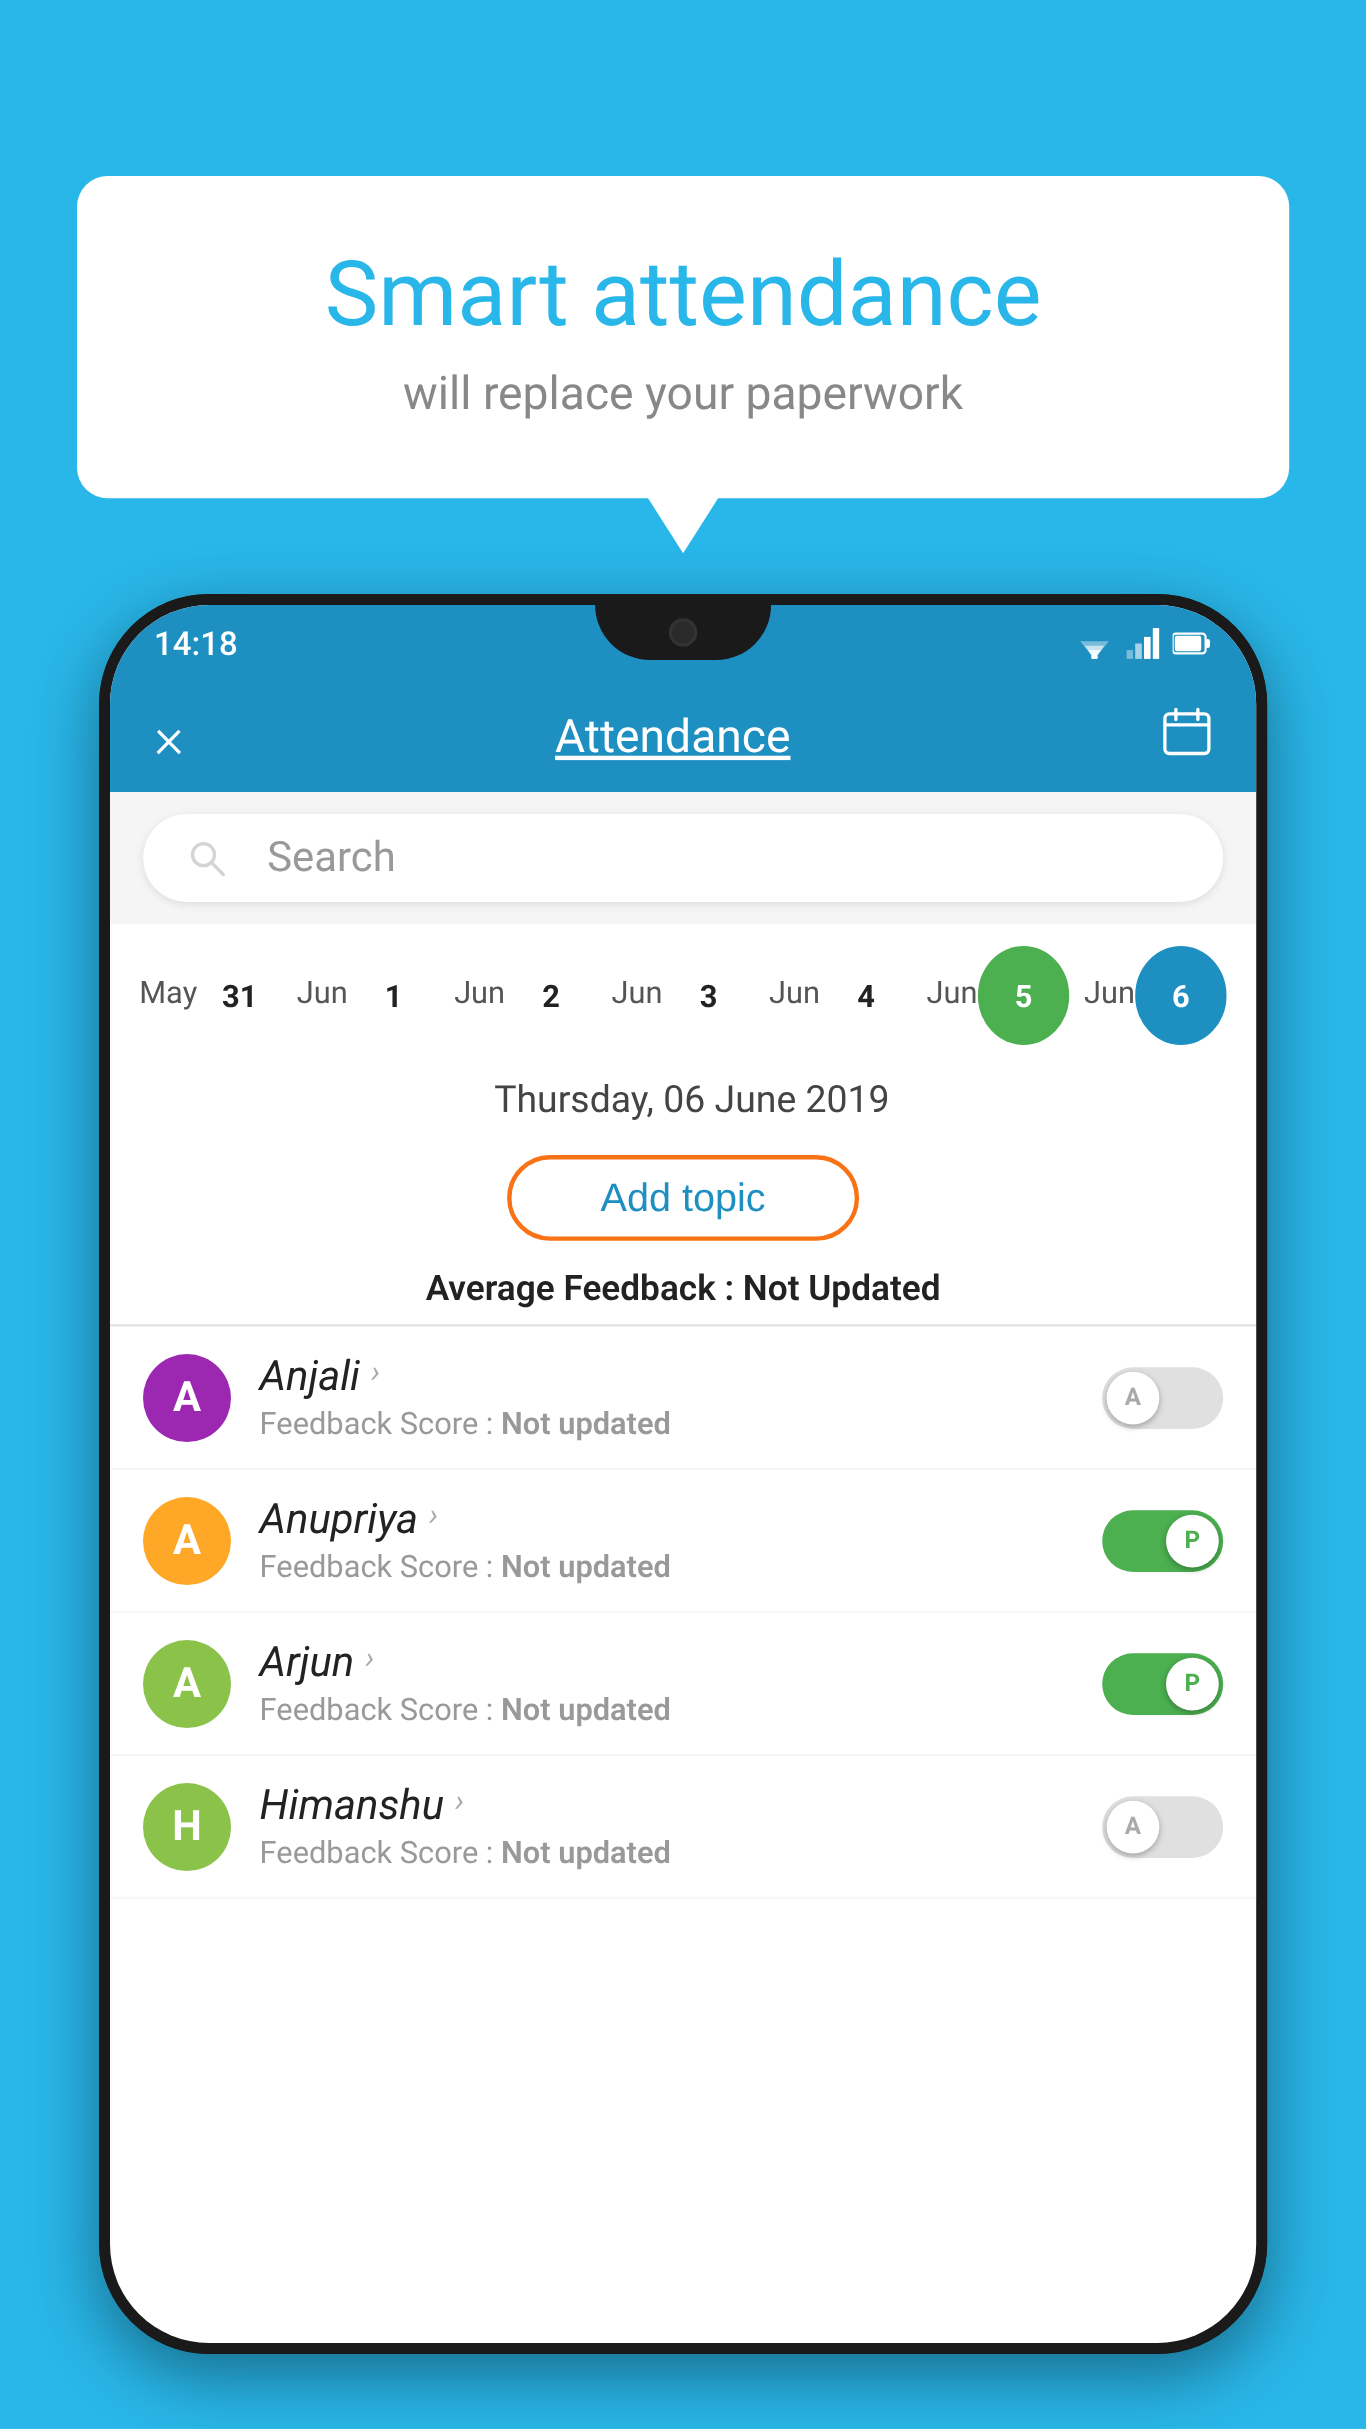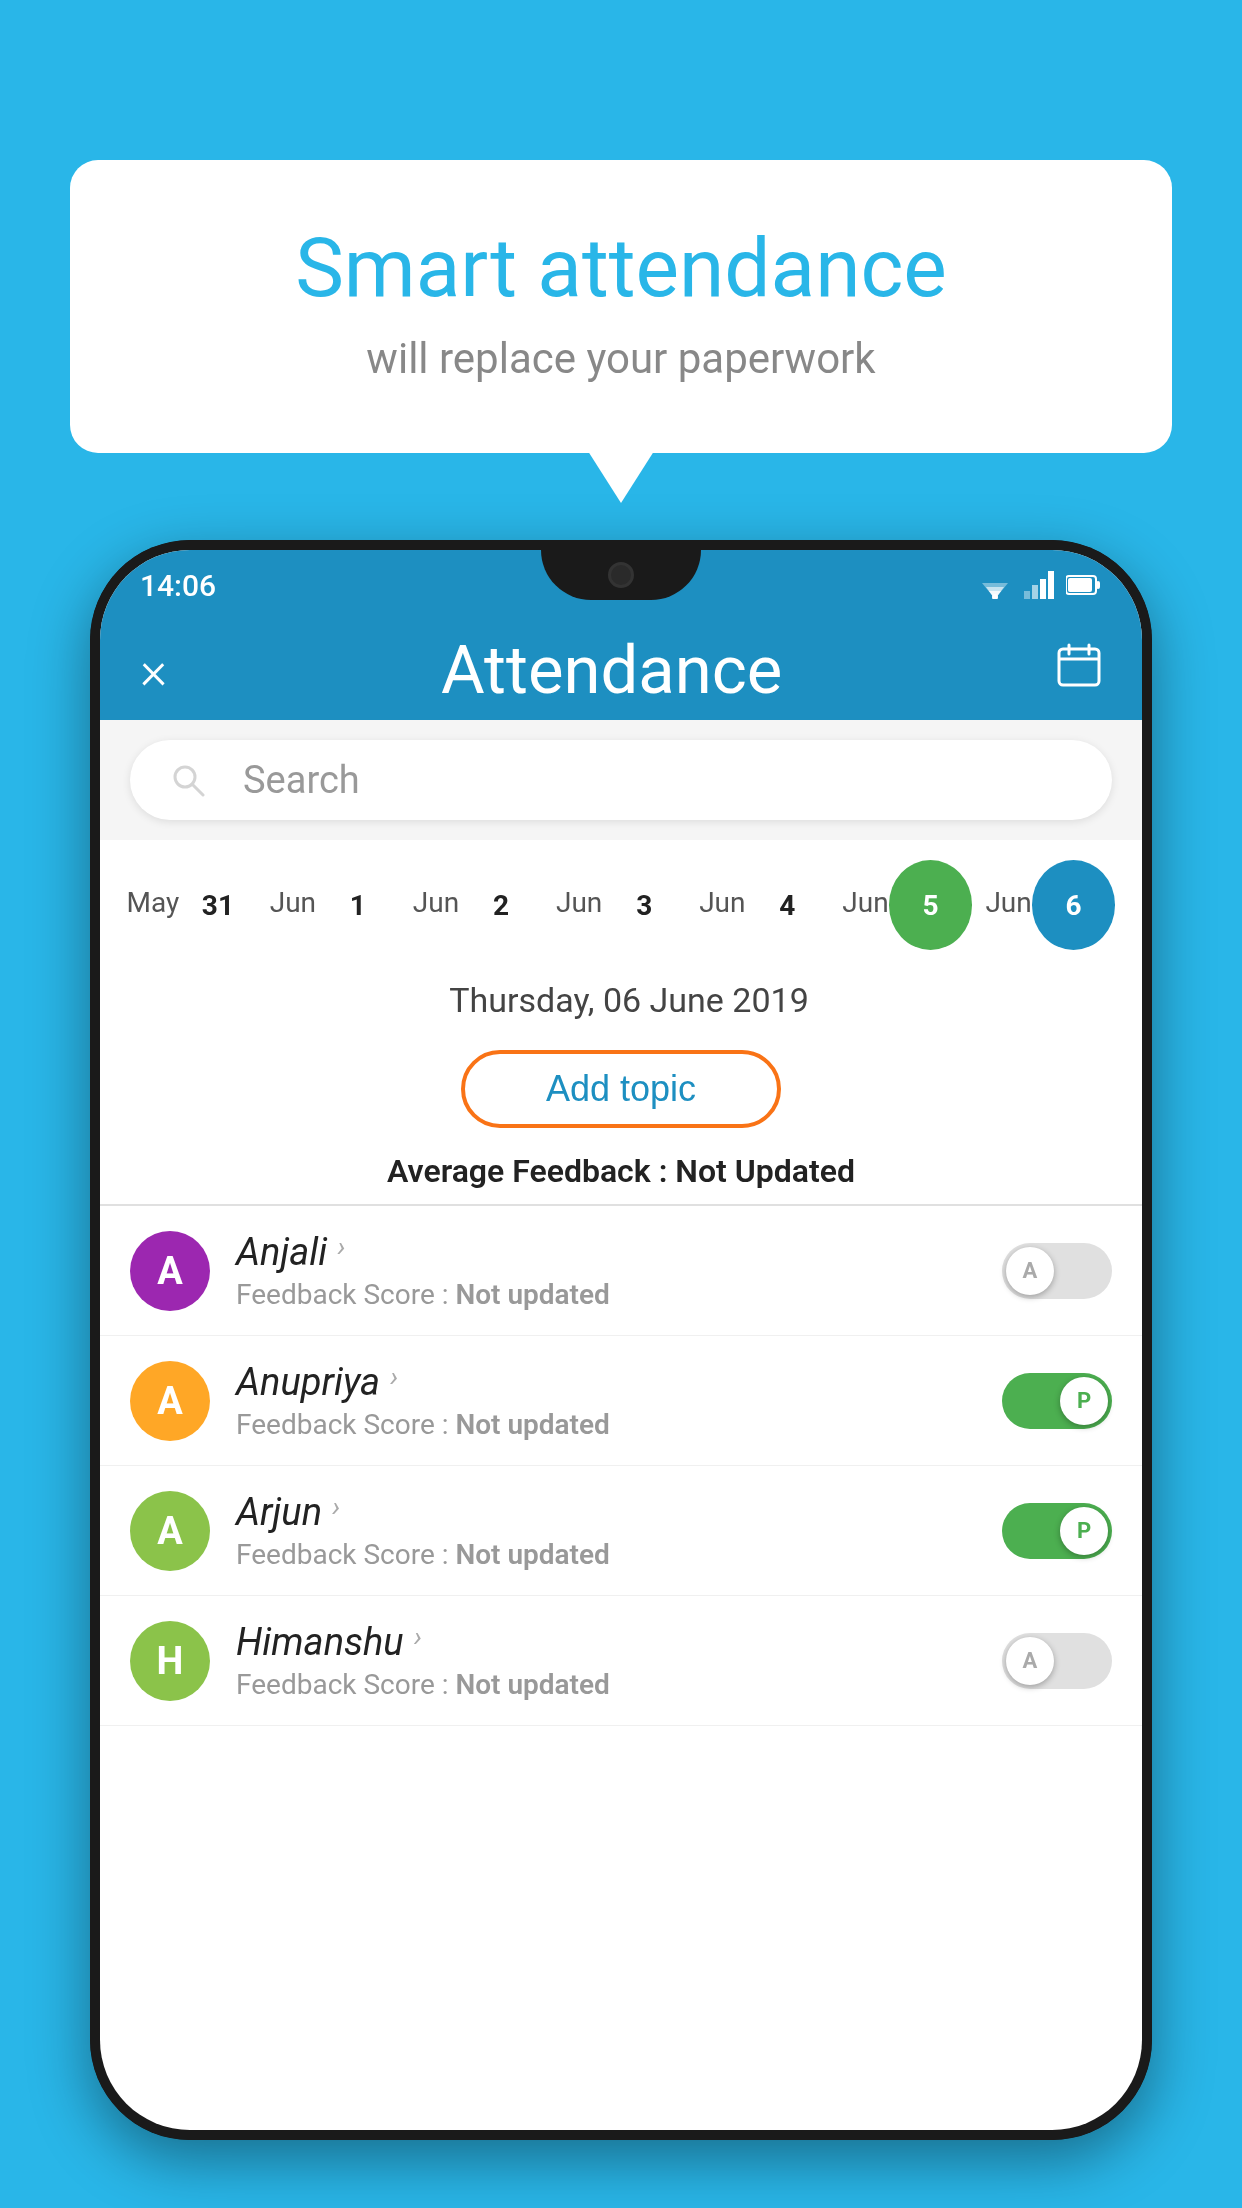--- a/index.html
+++ b/index.html
@@ -138,22 +138,23 @@
     .app-bar {
       background: #1d8fc1;
       height: 100px;
       display: flex;
       align-items: center;
       padding: 0 40px;
       justify-content: space-between;
     }
     .app-bar-title {
       color: white;
-      font-size: 67px;
+      font-size: 42px;
       font-weight: 400;
+      text-decoration: underline;
     }
     .app-bar-icon {
       color: white;
       font-size: 44px;
       cursor: pointer;
     }
 
     
     .search-bar-container {
       padding: 20px 30px;
@@ -383,21 +384,21 @@
     <div class="vol-up"></div>
     <div class="vol-down"></div>
 
     <div class="phone-screen">
 
       <div class="notch">
         <div class="notch-camera"></div>
       </div>
 
       <div class="status-bar">
-        <span class="status-time">14:06</span>
+        <span class="status-time">14:18</span>
         <div class="status-icons">
 
           <svg width="34" height="28" viewBox="0 0 34 28">
             <polygon points="17,28 4,12 30,12" fill="white" opacity="0.4"></polygon>
             <polygon points="17,28 8,16 26,16" fill="white" opacity="0.6"></polygon>
             <polygon points="17,28 11,20 23,20" fill="white" opacity="0.8"></polygon>
             <circle cx="17" cy="26" r="3" fill="white"></circle>
           </svg>
 
           <svg width="30" height="28" viewBox="0 0 30 28">

